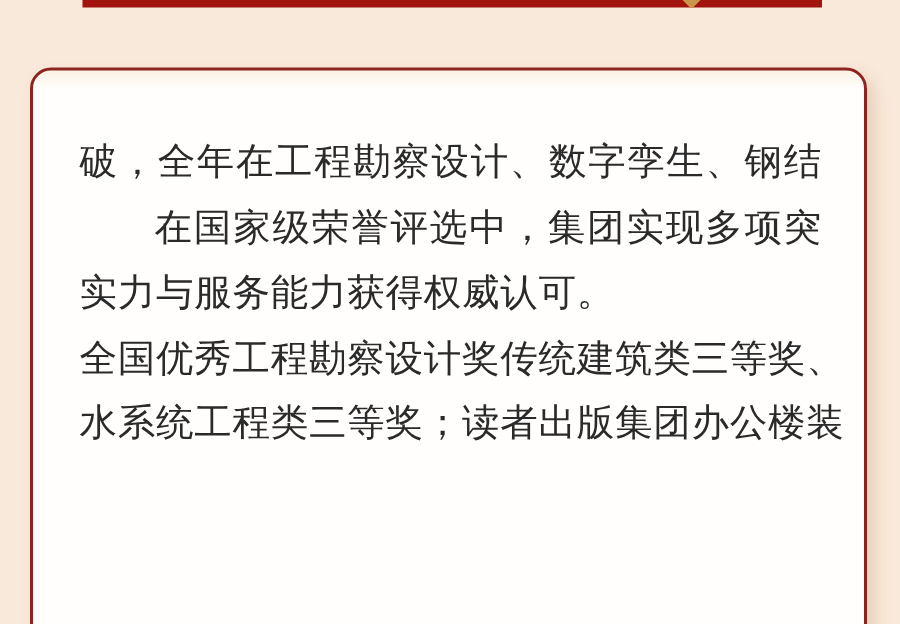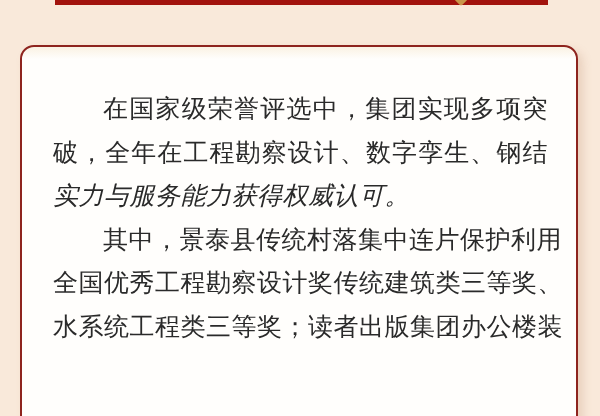--- a/index.html
+++ b/index.html
@@ -62,38 +62,36 @@
     text-align: justify;
     text-align-last: justify;
     white-space: nowrap;
     letter-spacing: 0.5px;
   }
   .line.indent {
     text-indent: 2em;
   }
   .line.para-end {
     text-align-last: left;
-    font-style: italic;
   }
 </style>
 </head>
 <body>
 
 <div class="top-bar"></div>
 <div class="ornament"></div>
 
 <div class="card">
   <div class="card-content">
 
     <div>
+      <div class="line">破，全年在工程勘察设计、数字孪生、钢结</div>
       <div class="line indent">在国家级荣誉评选中，集团实现多项突</div>
-      <div class="line">破，全年在工程勘察设计、数字孪生、钢结</div>
       <div class="line para-end">实力与服务能力获得权威认可。</div>
     </div>
 
     <div>
-      <div class="line indent">其中，景泰县传统村落集中连片保护利用</div>
       <div class="line">全国优秀工程勘察设计奖传统建筑类三等奖、</div>
       <div class="line">水系统工程类三等奖；读者出版集团办公楼装</div>
     </div>
 
   </div>
 </div>
 
 </body></html>

